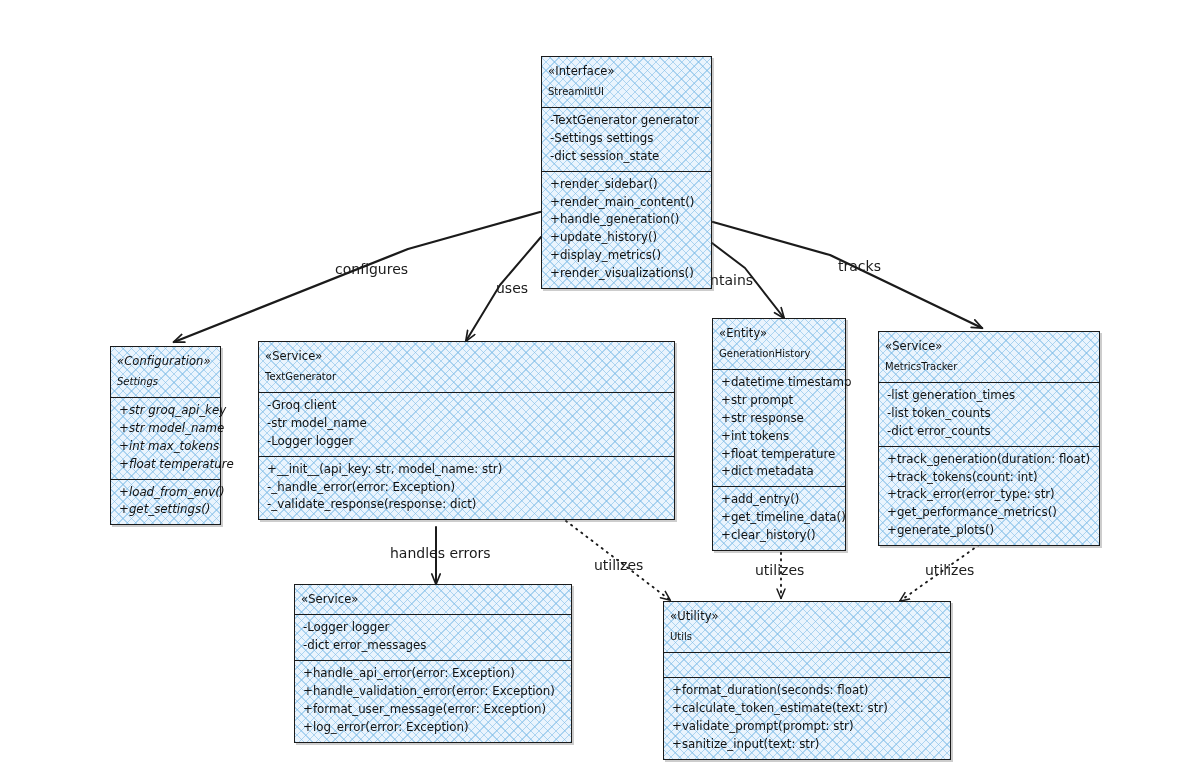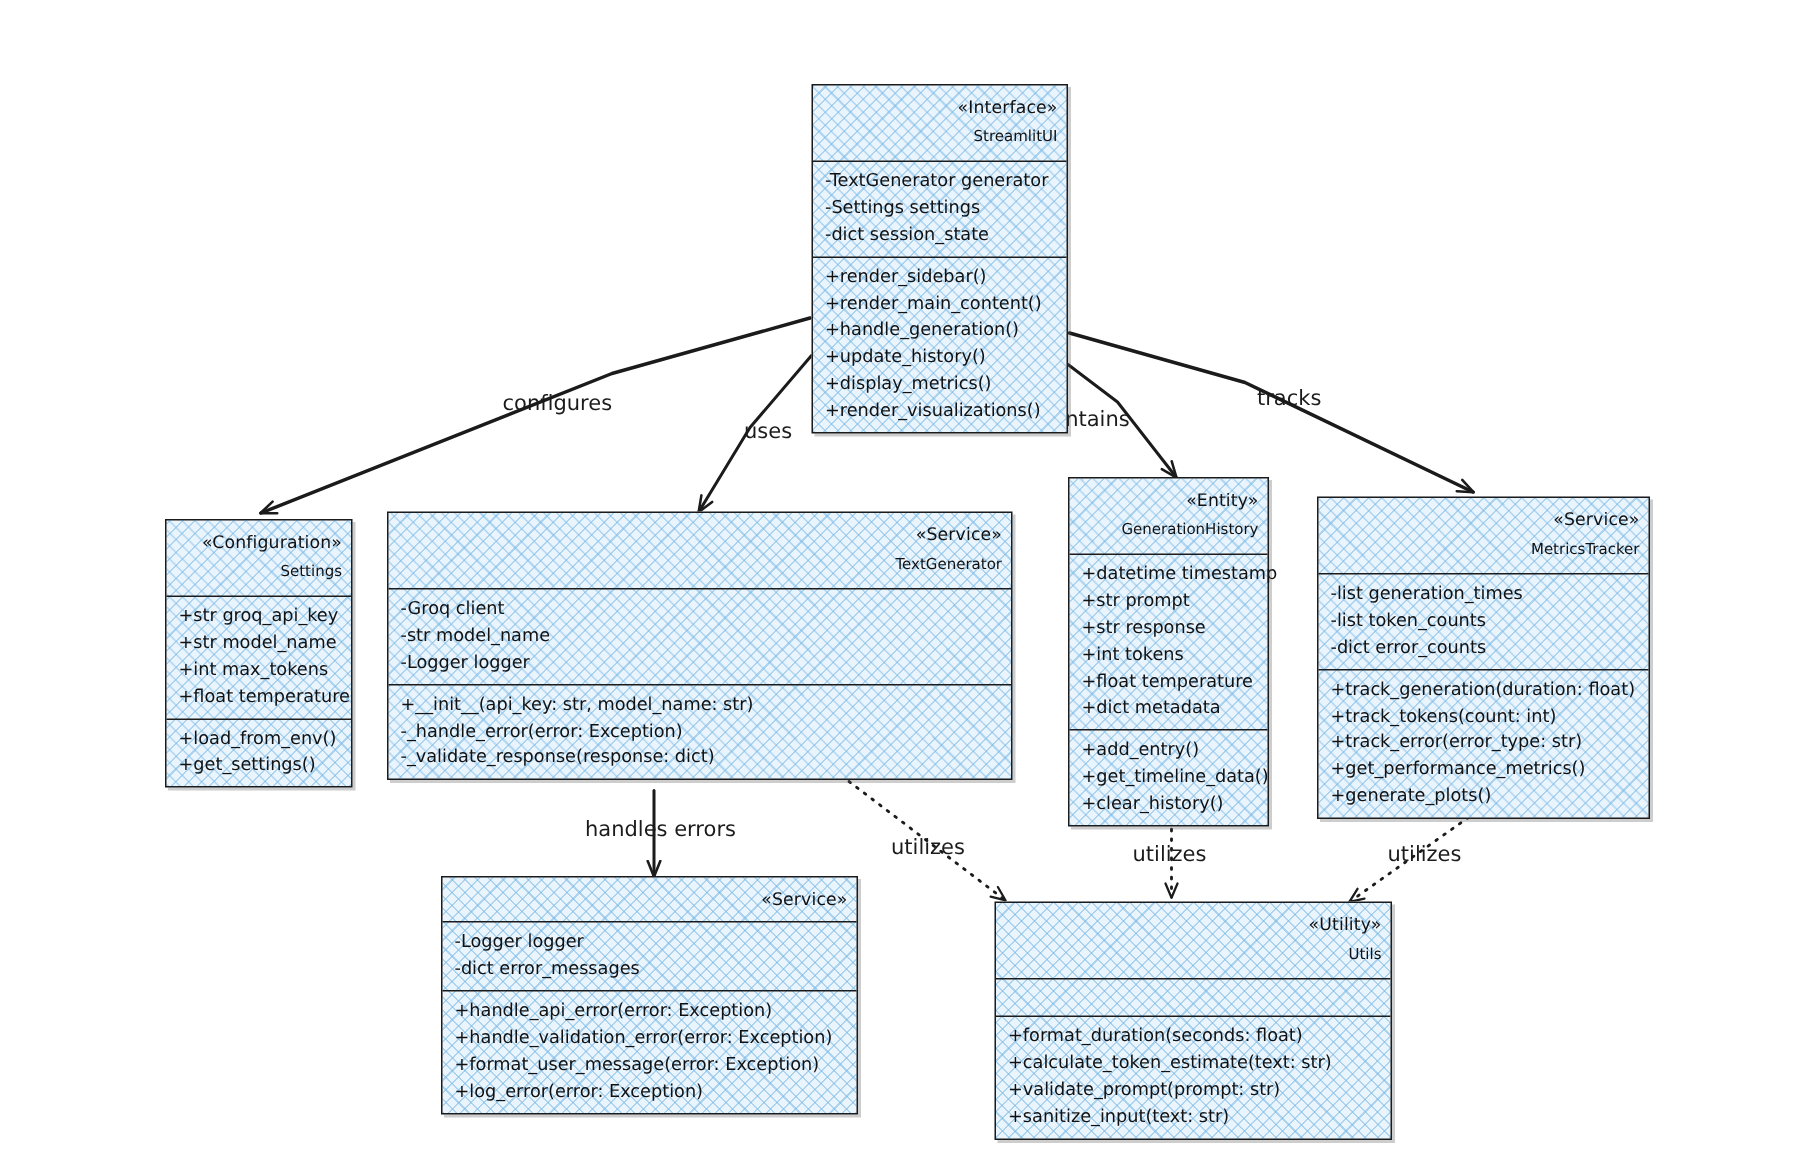--- a/index.html
+++ b/index.html
@@ -32,21 +32,21 @@
       repeating-linear-gradient(-45deg, rgba(120,185,230,0.55) 0 1px, rgba(255,255,255,0) 1px 6px);
     box-shadow: 2px 2px 0 rgba(90,90,90,0.30);
   }
   .compartment {
     padding: 4px 6px 5px 6px;
   }
   .compartment + .compartment {
     border-top: 1.6px solid #1b1b1b;
   }
   .c-head {
-    text-align: right;
+    text-align: left;
     padding-top: 7px;
     padding-bottom: 8px;
   }
   .stereotype {
     font-size: 11.5px;
     color: #111;
     letter-spacing: 0.1px;
     line-height: 1.25;
   }
   .cls-name {
@@ -127,21 +127,21 @@
     <div class="compartment">
       <div class="member">+render_sidebar()</div>
       <div class="member">+render_main_content()</div>
       <div class="member">+handle_generation()</div>
       <div class="member">+update_history()</div>
       <div class="member">+display_metrics()</div>
       <div class="member">+render_visualizations()</div>
     </div>
   </div>
 
-  <div class="uml-class" style="left:110px; top:346px; width:125px;">
+  <div class="uml-class" style="left:110px; top:346px; width:111px;font-style:italic;">
     <div class="compartment c-head">
       <div class="stereotype">«Configuration»</div>
       <div class="cls-name">Settings</div>
     </div>
     <div class="compartment">
       <div class="member">+str groq_api_key</div>
       <div class="member">+str model_name</div>
       <div class="member">+int max_tokens</div>
       <div class="member">+float temperature</div>
     </div>
@@ -216,21 +216,21 @@
       <div class="member">-dict error_messages</div>
     </div>
     <div class="compartment">
       <div class="member">+handle_api_error(error: Exception)</div>
       <div class="member">+handle_validation_error(error: Exception)</div>
       <div class="member">+format_user_message(error: Exception)</div>
       <div class="member">+log_error(error: Exception)</div>
     </div>
   </div>
 
-  <div class="uml-class" style="left:663px; top:601px; width:265px;">
+  <div class="uml-class" style="left:663px; top:601px; width:288px;">
     <div class="compartment c-head">
       <div class="stereotype">«Utility»</div>
       <div class="cls-name">Utils</div>
     </div>
     <div class="compartment empty-compartment"></div>
     <div class="compartment">
       <div class="member">+format_duration(seconds: float)</div>
       <div class="member">+calculate_token_estimate(text: str)</div>
       <div class="member">+validate_prompt(prompt: str)</div>
       <div class="member">+sanitize_input(text: str)</div>

